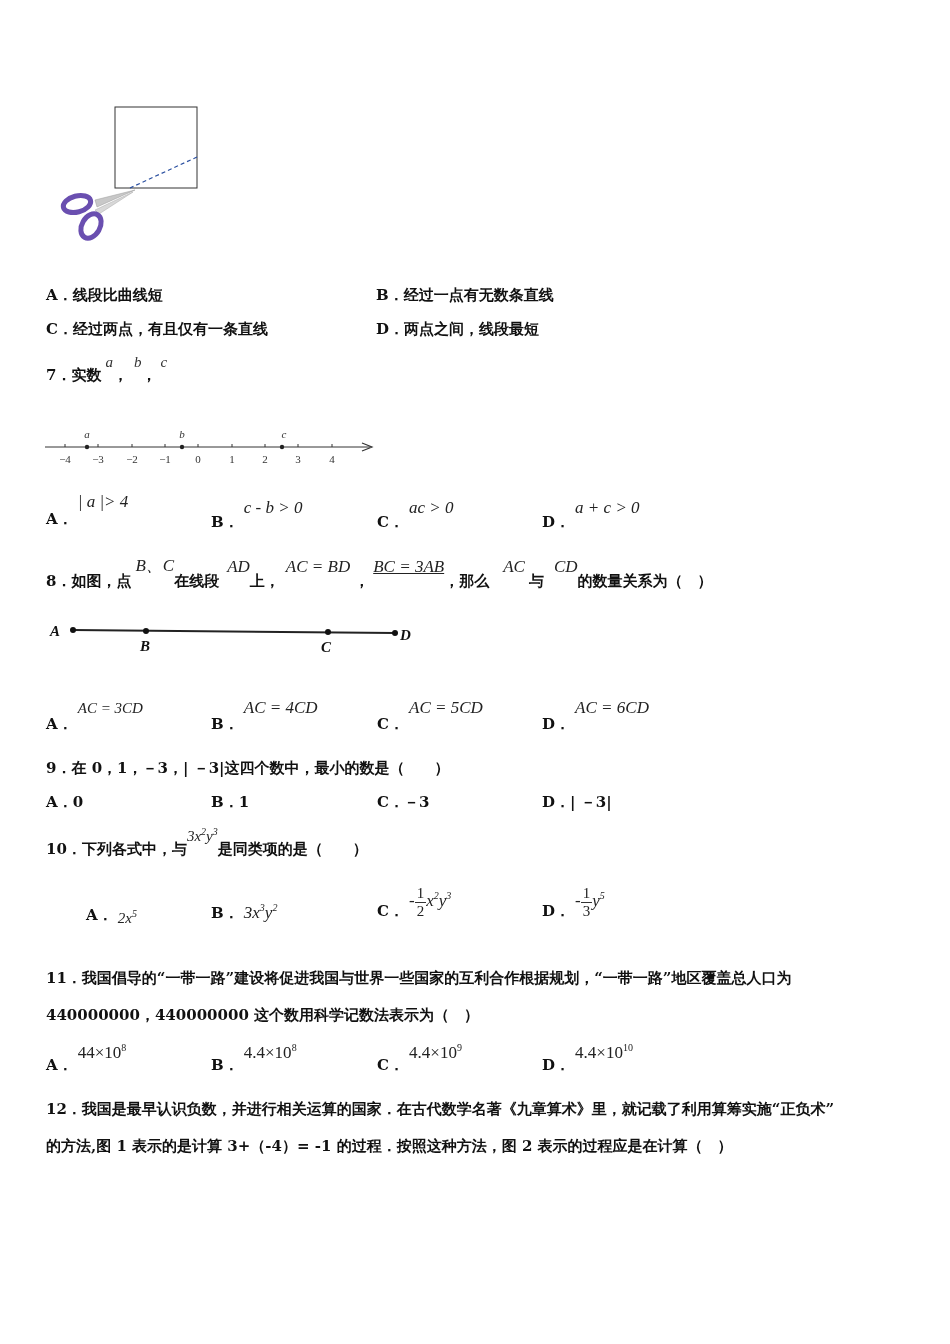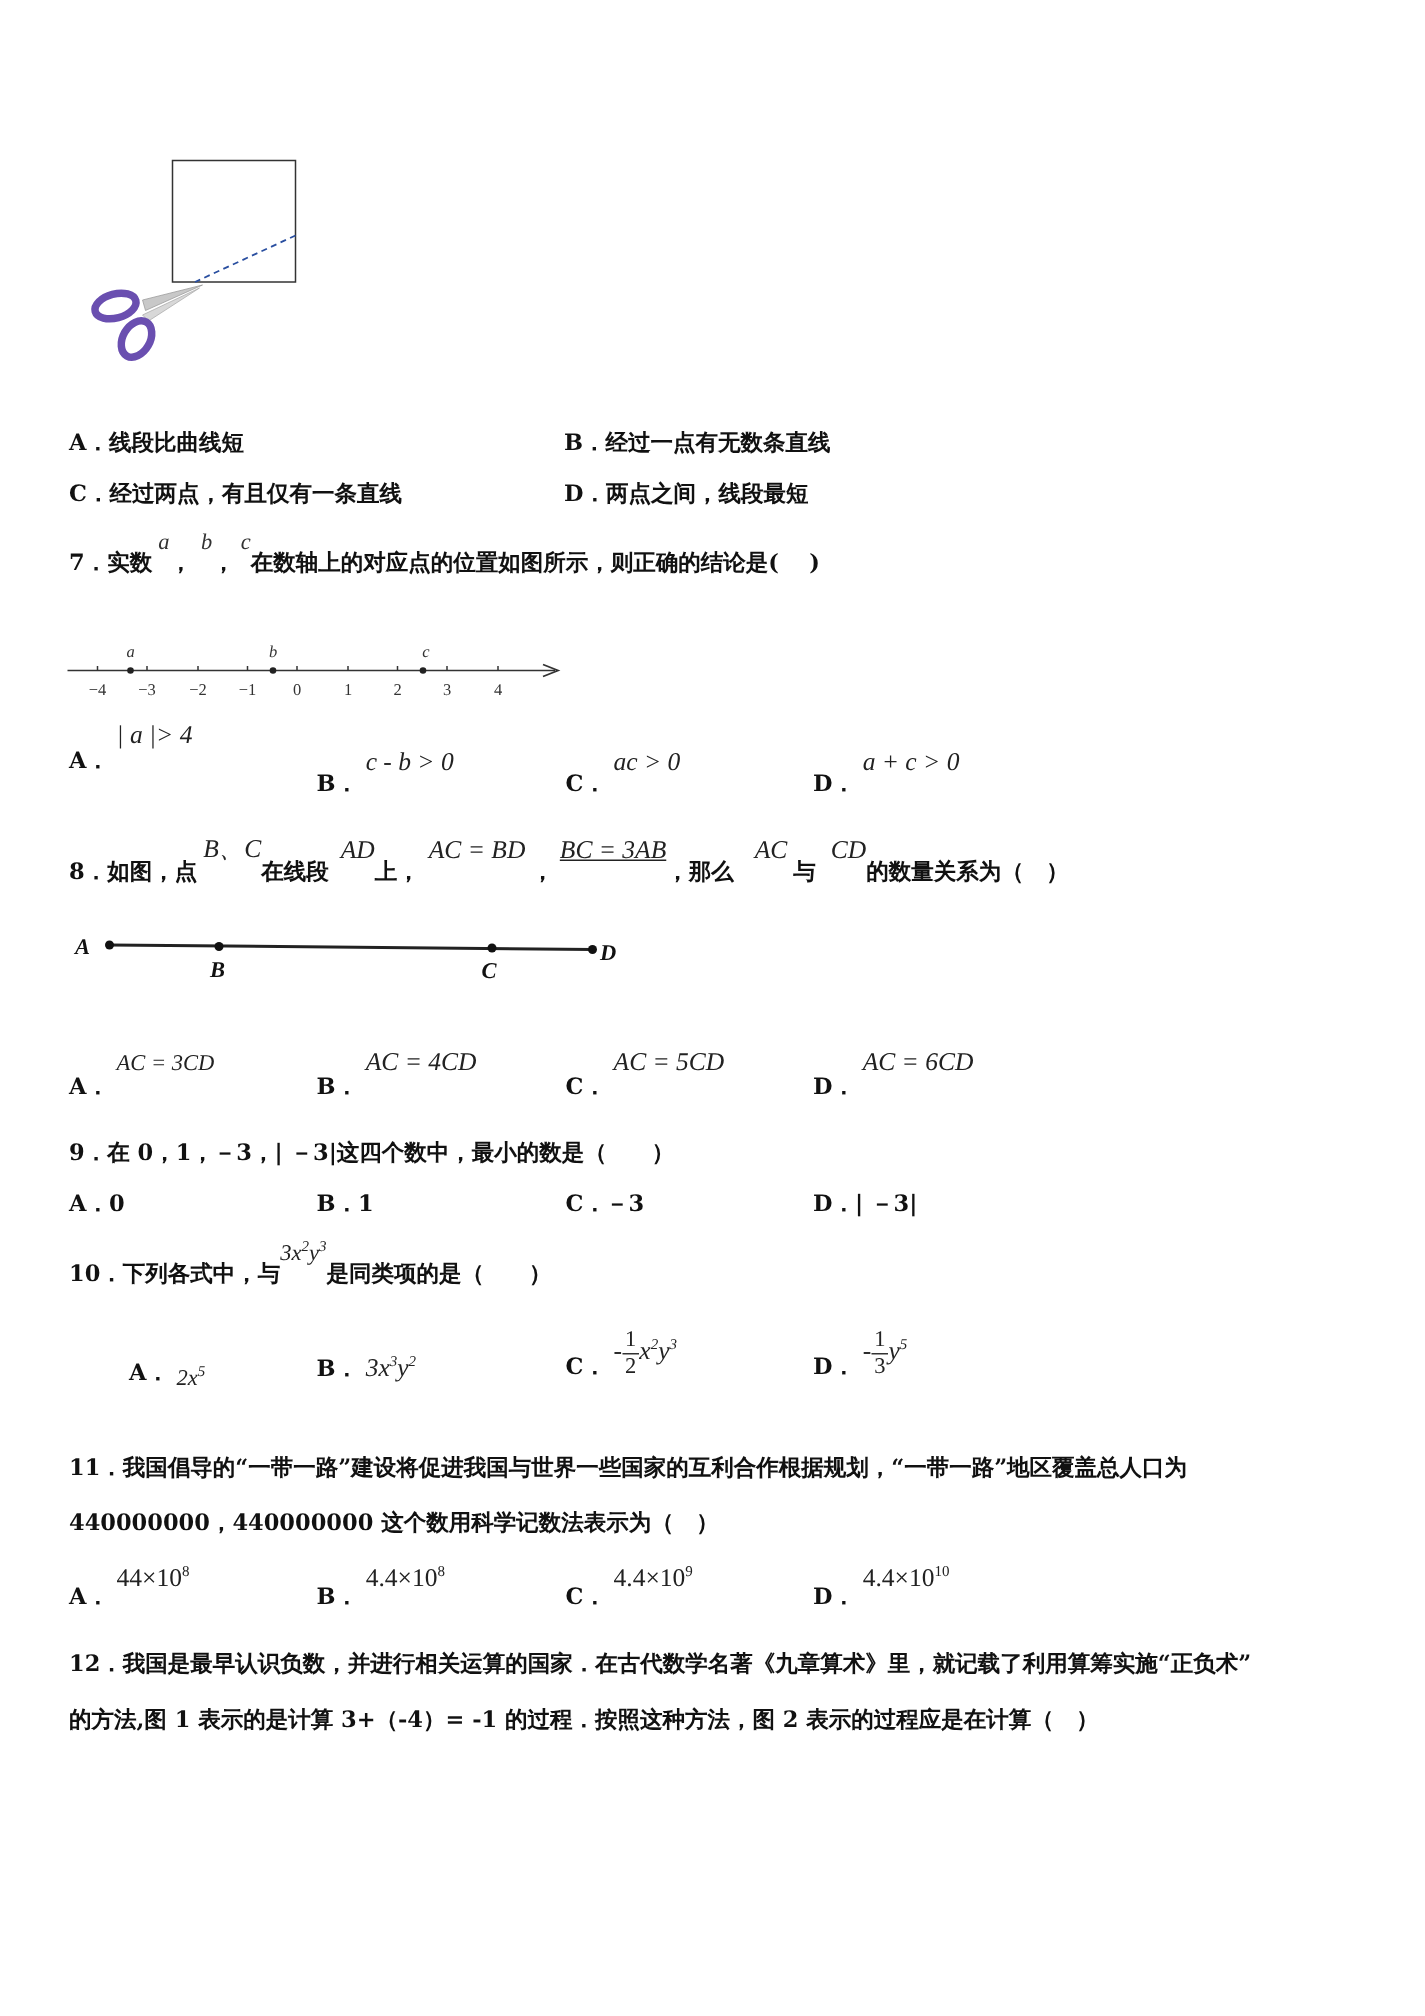--- a/index.html
+++ b/index.html
@@ -45,21 +45,20 @@
 
 <div class="abs q" style="left:46px;top:355px;height:32px;">
   <span class="row" style="align-items:flex-end;height:30px;">
     <span>7．</span>
     <span>实数</span>
     <span class="mathsm" style="position:relative;top:-14px;margin-left:4px;">a</span>
     <span>，</span>
     <span class="mathsm" style="position:relative;top:-14px;margin-left:6px;">b</span>
     <span>，</span>
     <span class="mathsm" style="position:relative;top:-14px;margin-left:4px;">c</span>
-    <span>在数轴上的对应点的位置如图所示，则正确的结论是(　 )</span>
   </span>
 </div>
 
 <div class="abs" style="left:40px;top:425px;">
   <svg width="340" height="45" viewBox="0 0 340 45">
     <line x1="5" y1="22" x2="330" y2="22" stroke="#333" stroke-width="1"></line>
     <path d="M322 18 L332 22 L322 26" fill="none" stroke="#333" stroke-width="1.2"></path>
     <g stroke="#333" stroke-width="1">
       <line x1="25" y1="19" x2="25" y2="22"></line>
         <line x1="58" y1="19" x2="58" y2="22"></line>
@@ -86,21 +85,21 @@
     <circle cx="142" cy="22" r="2.2" fill="#222"></circle>
     <circle cx="242" cy="22" r="2.2" fill="#222"></circle>
     <g font-family="Liberation Serif, serif" font-style="italic" font-size="11" fill="#333" text-anchor="middle">
       <text x="47" y="13">a</text>
         <text x="142" y="13">b</text>
         <text x="244" y="13">c</text>
     </g>
   </svg>
 </div>
 
-<div class="abs" style="left:46px;top:480px;">
+<div class="abs" style="left:46px;top:492px;">
   <span class="opt-label" style="position:relative;top:17px;">A．</span>
   <span class="math">| a |&gt; 4</span>
 </div>
 <div class="abs" style="left:211px;top:498px;">
   <span class="opt-label" style="position:relative;top:14px;">B．</span>
   <span class="math">c - b &gt; 0</span>
 </div>
 <div class="abs" style="left:377px;top:498px;">
   <span class="opt-label" style="position:relative;top:14px;">C．</span>
   <span class="math">ac &gt; 0</span>

